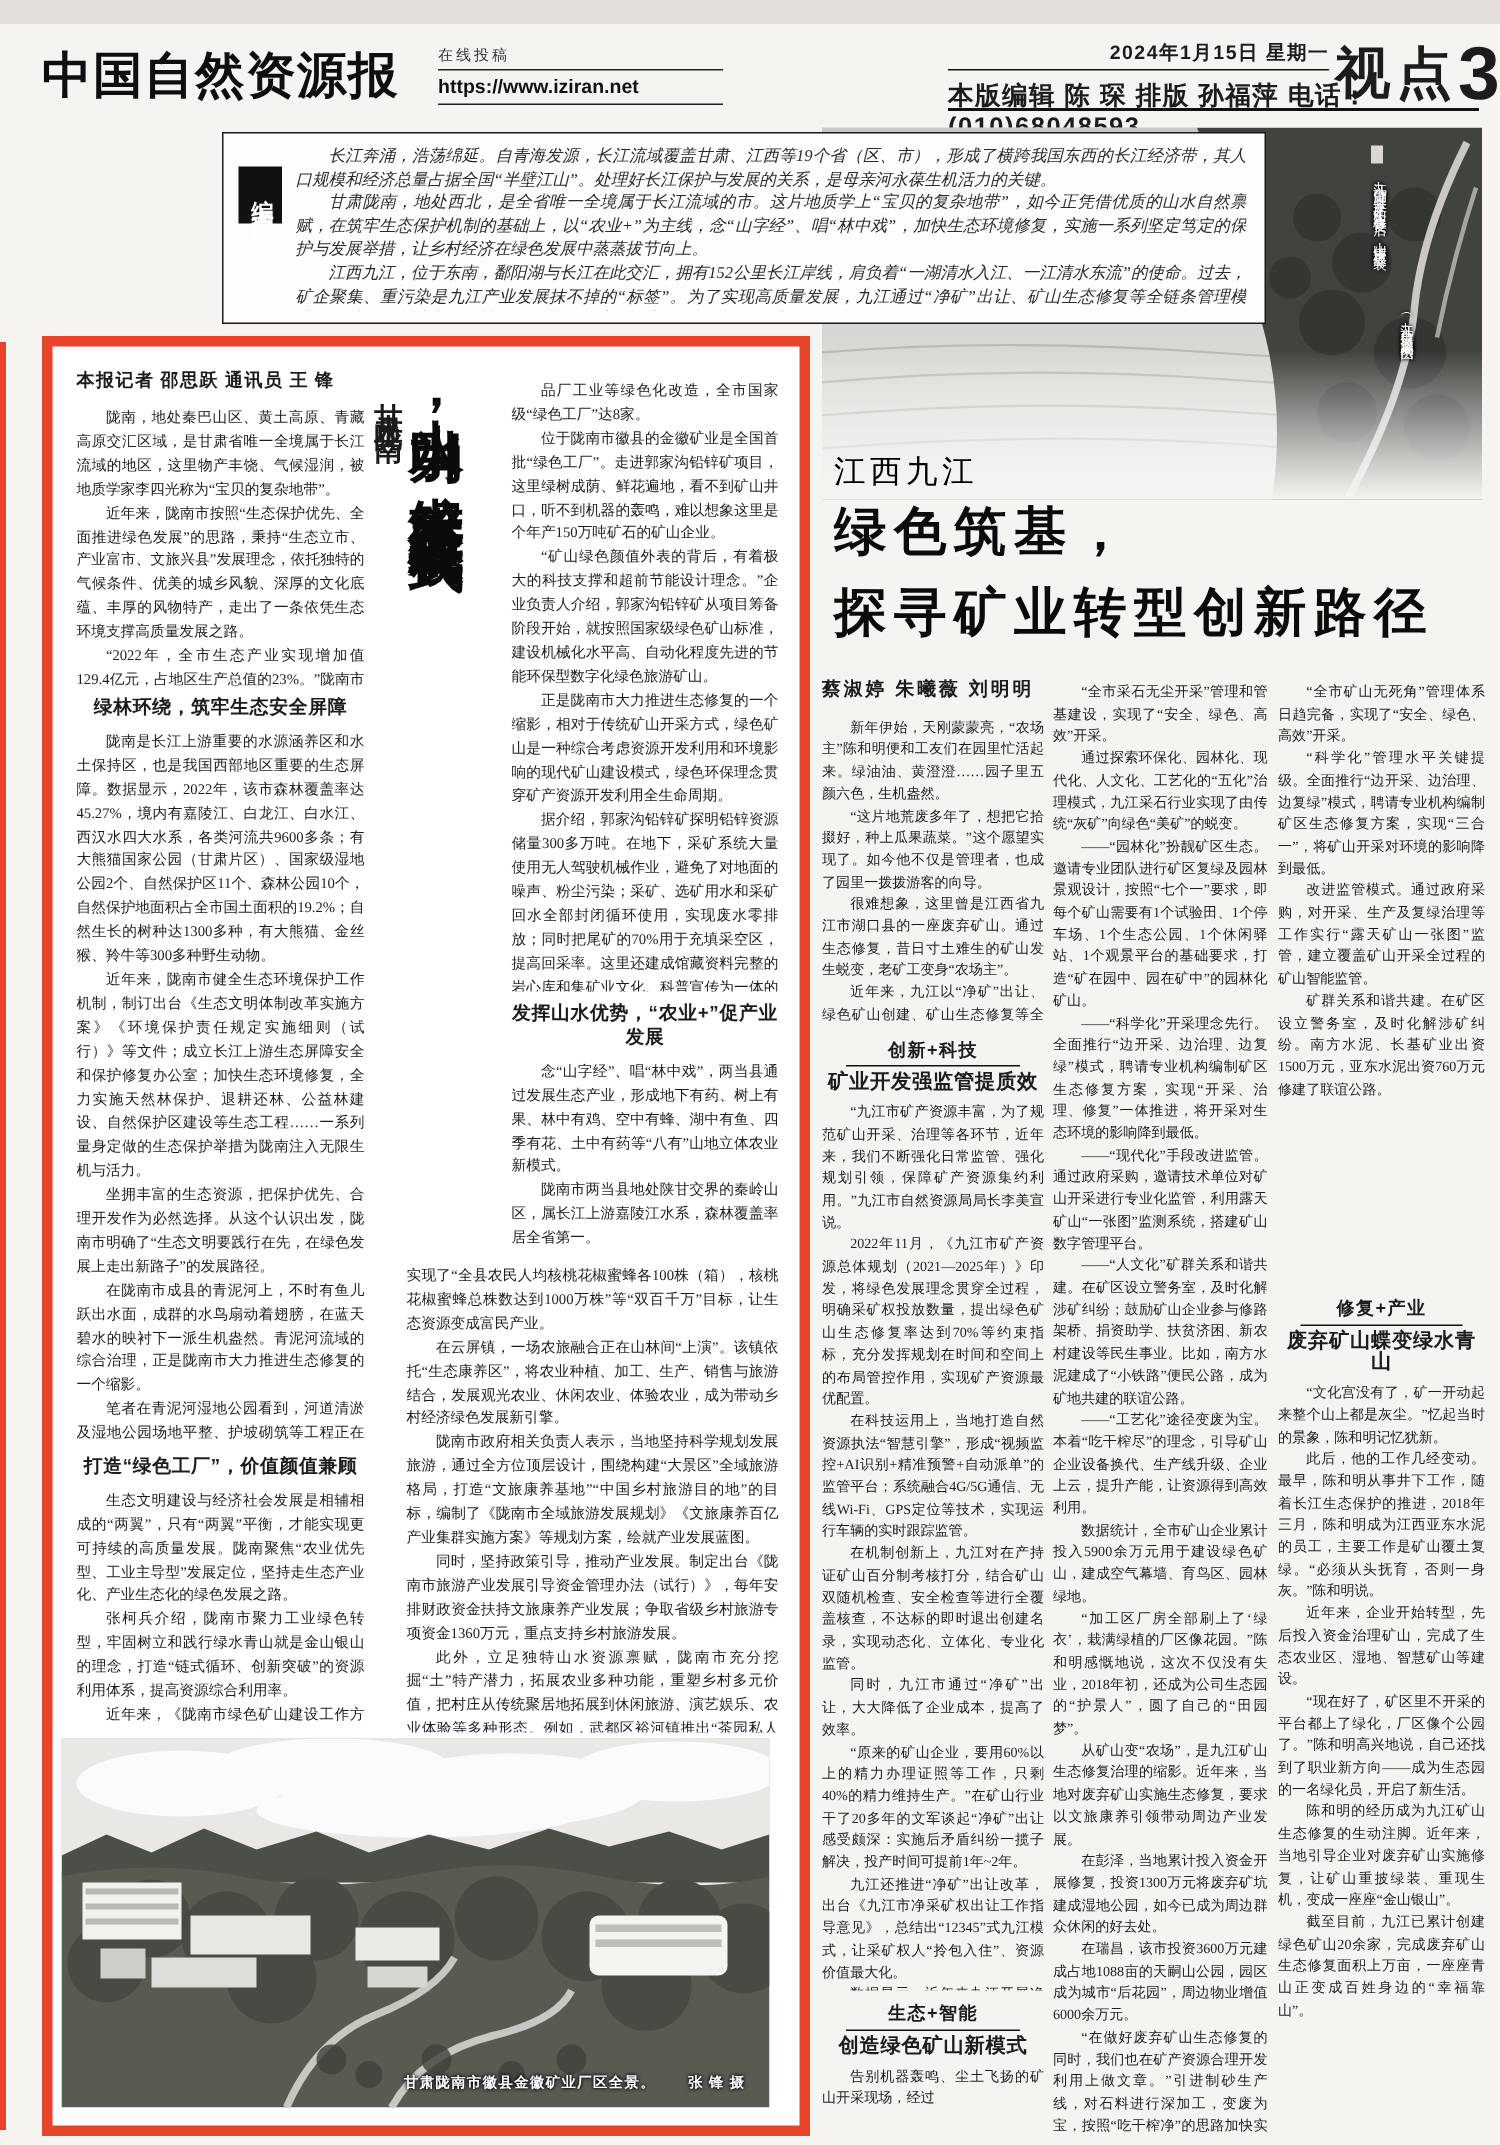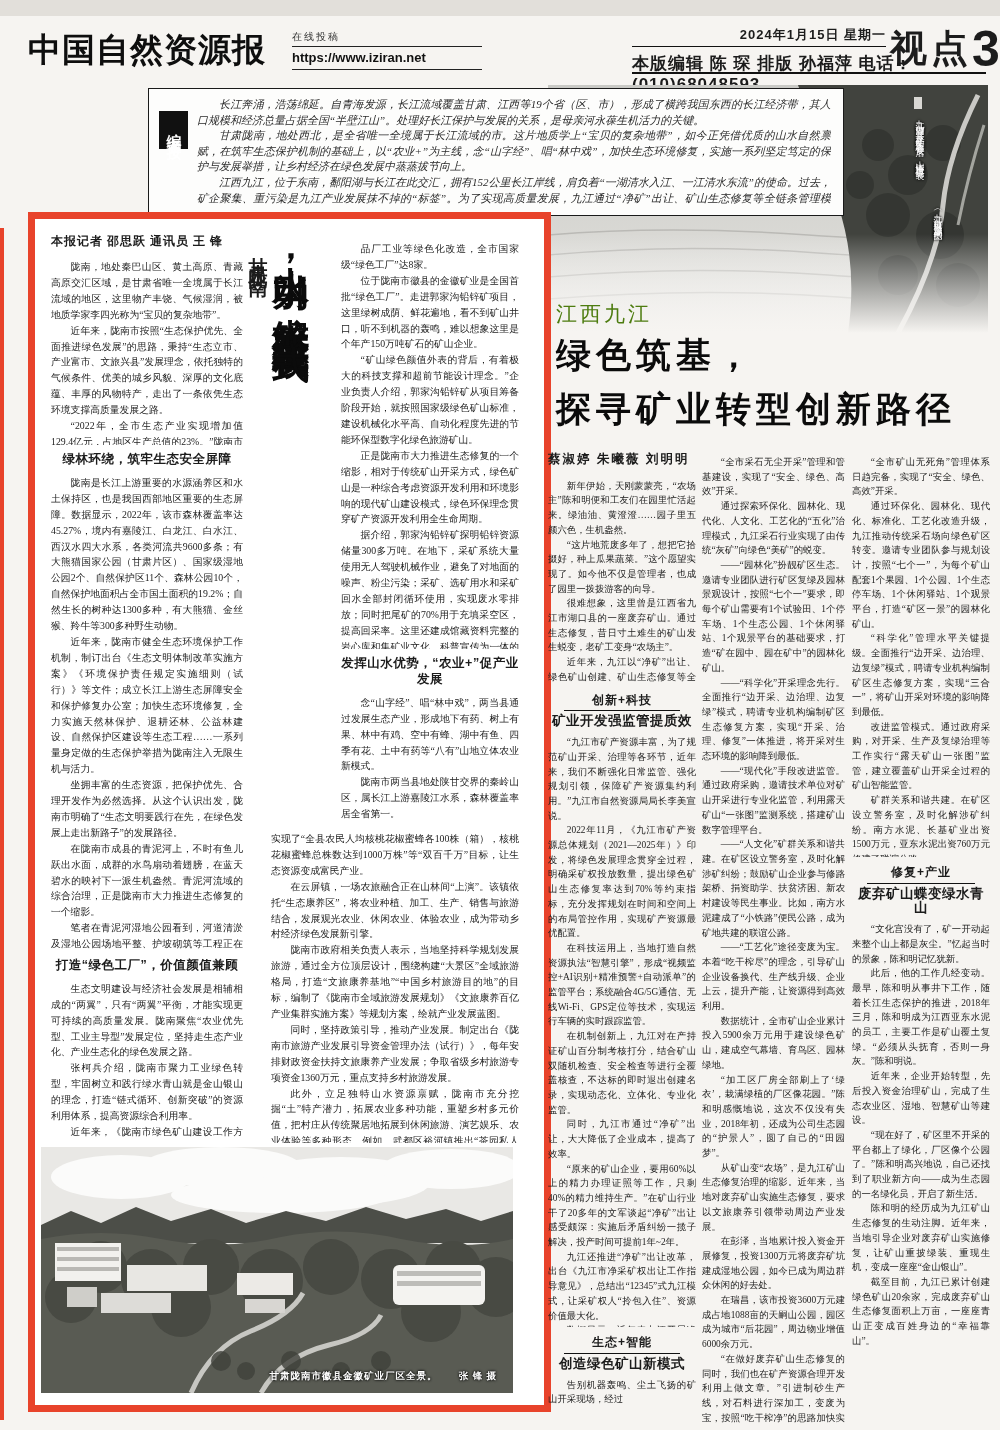--- a/index.html
+++ b/index.html
@@ -37,21 +37,21 @@
   .sec-tag{font-size:12px;font-weight:700;letter-spacing:1px;}
   .sec-line{width:78%;margin:3px auto;border-top:1.2px solid #111;}
   .sec-title{font-size:13.5px;font-weight:700;letter-spacing:0.5px;}
 
   .byline-l{font-size:12px;font-weight:700;letter-spacing:1px;}
   .byline-r{font-size:12.5px;font-weight:700;font-family:"Liberation Sans",sans-serif;letter-spacing:2px;}
 
   
   .v-kicker{writing-mode:vertical-rl;text-orientation:upright;font-size:19px;font-weight:700;letter-spacing:7px;font-family:"Liberation Serif",serif;}
   .v-headline{writing-mode:vertical-rl;text-orientation:upright;font-size:37px;font-weight:900;font-family:"Liberation Sans","DejaVu Sans",sans-serif;letter-spacing:3px;line-height:1.25;color:#0b0b0b;}
-  .r-kicker{font-size:21px;letter-spacing:3px;font-family:"Liberation Serif",serif;color:#4d7c0f;}
+  .r-kicker{font-size:21px;letter-spacing:3px;font-family:"Liberation Serif",serif;color:#000000;}
   .r-headline{font-size:35px;font-weight:900;font-family:"Liberation Sans","DejaVu Sans",sans-serif;color:#0b0b0b;line-height:1.3;letter-spacing:5px;white-space:nowrap;}
 
   
   .red-box{border:7px solid #e8432b;background:#ffffff;}
   .red-sliver{background:#e8432b;}
 
   
   .photo{overflow:hidden;background:#cfcecb;}
   .photo svg{display:block;}
   .photo-cap{position:absolute;color:#fff;font-size:9.5px;font-weight:700;text-shadow:0 0 2px #000,0 0 3px #000;letter-spacing:1px;}
@@ -123,21 +123,21 @@
 
   <div class="abs note-box" style="left:148px;top:88px;width:694px;height:126px;">
     <div class="abs note-label" style="left:10px;top:22px;">编者按</div>
     <div class="abs note-text" style="left:48px;top:8px;width:634px;height:110px;overflow:hidden;">
         <p class="para">长江奔涌，浩荡绵延。自青海发源，长江流域覆盖甘肃、江西等19个省（区、市），形成了横跨我国东西的长江经济带，其人口规模和经济总量占据全国“半壁江山”。处理好长江保护与发展的关系，是母亲河永葆生机活力的关键。</p>
         <p class="para">甘肃陇南，地处西北，是全省唯一全境属于长江流域的市。这片地质学上“宝贝的复杂地带”，如今正凭借优质的山水自然禀赋，在筑牢生态保护机制的基础上，以“农业+”为主线，念“山字经”、唱“林中戏”，加快生态环境修复，实施一系列坚定笃定的保护与发展举措，让乡村经济在绿色发展中蒸蒸拔节向上。</p>
         <p class="para">江西九江，位于东南，鄱阳湖与长江在此交汇，拥有152公里长江岸线，肩负着“一湖清水入江、一江清水东流”的使命。过去，矿企聚集、重污染是九江产业发展抹不掉的“标签”。为了实现高质量发展，九江通过“净矿”出让、矿山生态修复等全链条管理模式，开辟了一条矿产资源节约集约利用，矿企经济绿色转型发展的新路径。</p>
       </div>
   </div>
 
-  <div class="abs red-box" style="left:28px;top:212px;width:498px;height:1186px;padding-left:11px;">
+  <div class="abs red-box" style="left:28px;top:224px;width:498px;height:1186px;">
 
     <div class="abs byline-l" style="left:16px;top:14px;width:200px;">本报记者 邵思跃  通讯员 王 锋</div>
 
     <div class="abs v-kicker" style="left:210px;top:22px;height:130px;">甘肃陇南</div>
     <div class="abs v-headline" style="left:232px;top:18px;height:610px;">山水为引，求解生态产业成长模式</div>
 
     <div class="abs col lcol" style="left:16px;top:40px;width:192px;">
       <div class="seg" style="height:186px;">
           <p class="para">陇南，地处秦巴山区、黄土高原、青藏高原交汇区域，是甘肃省唯一全境属于长江流域的地区，这里物产丰饶、气候湿润，被地质学家李四光称为“宝贝的复杂地带”。</p>
           <p class="para">近年来，陇南市按照“生态保护优先、全面推进绿色发展”的思路，秉持“生态立市、产业富市、文旅兴县”发展理念，依托独特的气候条件、优美的城乡风貌、深厚的文化底蕴、丰厚的风物特产，走出了一条依凭生态环境支撑高质量发展之路。</p>
@@ -296,21 +296,20 @@
         <p class="para">从矿山变“农场”，是九江矿山生态修复治理的缩影。近年来，当地对废弃矿山实施生态修复，要求以文旅康养引领带动周边产业发展。</p>
         <p class="para">在彭泽，当地累计投入资金开展修复，投资1300万元将废弃矿坑建成湿地公园，如今已成为周边群众休闲的好去处。</p>
         <p class="para">在瑞昌，该市投资3600万元建成占地1088亩的天嗣山公园，园区成为城市“后花园”，周边物业增值6000余万元。</p>
         <p class="para">“在做好废弃矿山生态修复的同时，我们也在矿产资源合理开发利用上做文章。”引进制砂生产线，对石料进行深加工，变废为宝，按照“吃干榨净”的思路加快实践。</p>
       </div>
   </div>
 
   <div class="abs col rcol" style="left:852px;top:455px;width:138px;">
     <div class="seg" style="height:402px;">
         <p class="para">“全市矿山无死角”管理体系日趋完备，实现了“安全、绿色、高效”开采。</p>
-        <p class="para">通过环保化、园林化、现代化、标准化、工艺化改造升级，九江推动传统采石场向绿色矿区转变。邀请专业团队参与规划设计，按照“七个一”，为每个矿山配套1个果园、1个公园、1个生态停车场、1个休闲驿站、1个观景平台，打造“矿区一景”的园林化矿山。</p>
         <p class="para">“科学化”管理水平关键提级。全面推行“边开采、边治理、边复绿”模式，聘请专业机构编制矿区生态修复方案，实现“三合一”，将矿山开采对环境的影响降到最低。</p>
         <p class="para">改进监管模式。通过政府采购，对开采、生产及复绿治理等工作实行“露天矿山一张图”监管，建立覆盖矿山开采全过程的矿山智能监管。</p>
         <p class="para">矿群关系和谐共建。在矿区设立警务室，及时化解涉矿纠纷。南方水泥、长基矿业出资1500万元，亚东水泥出资760万元修建了联谊公路。</p>
       </div>
     <div class="sec-block">
       <div class="sec-tag">修复+产业</div>
       <div class="sec-line"></div>
       <div class="sec-title">废弃矿山蝶变绿水青山</div>
     </div>
     <div class="seg" style="height:498px;">

